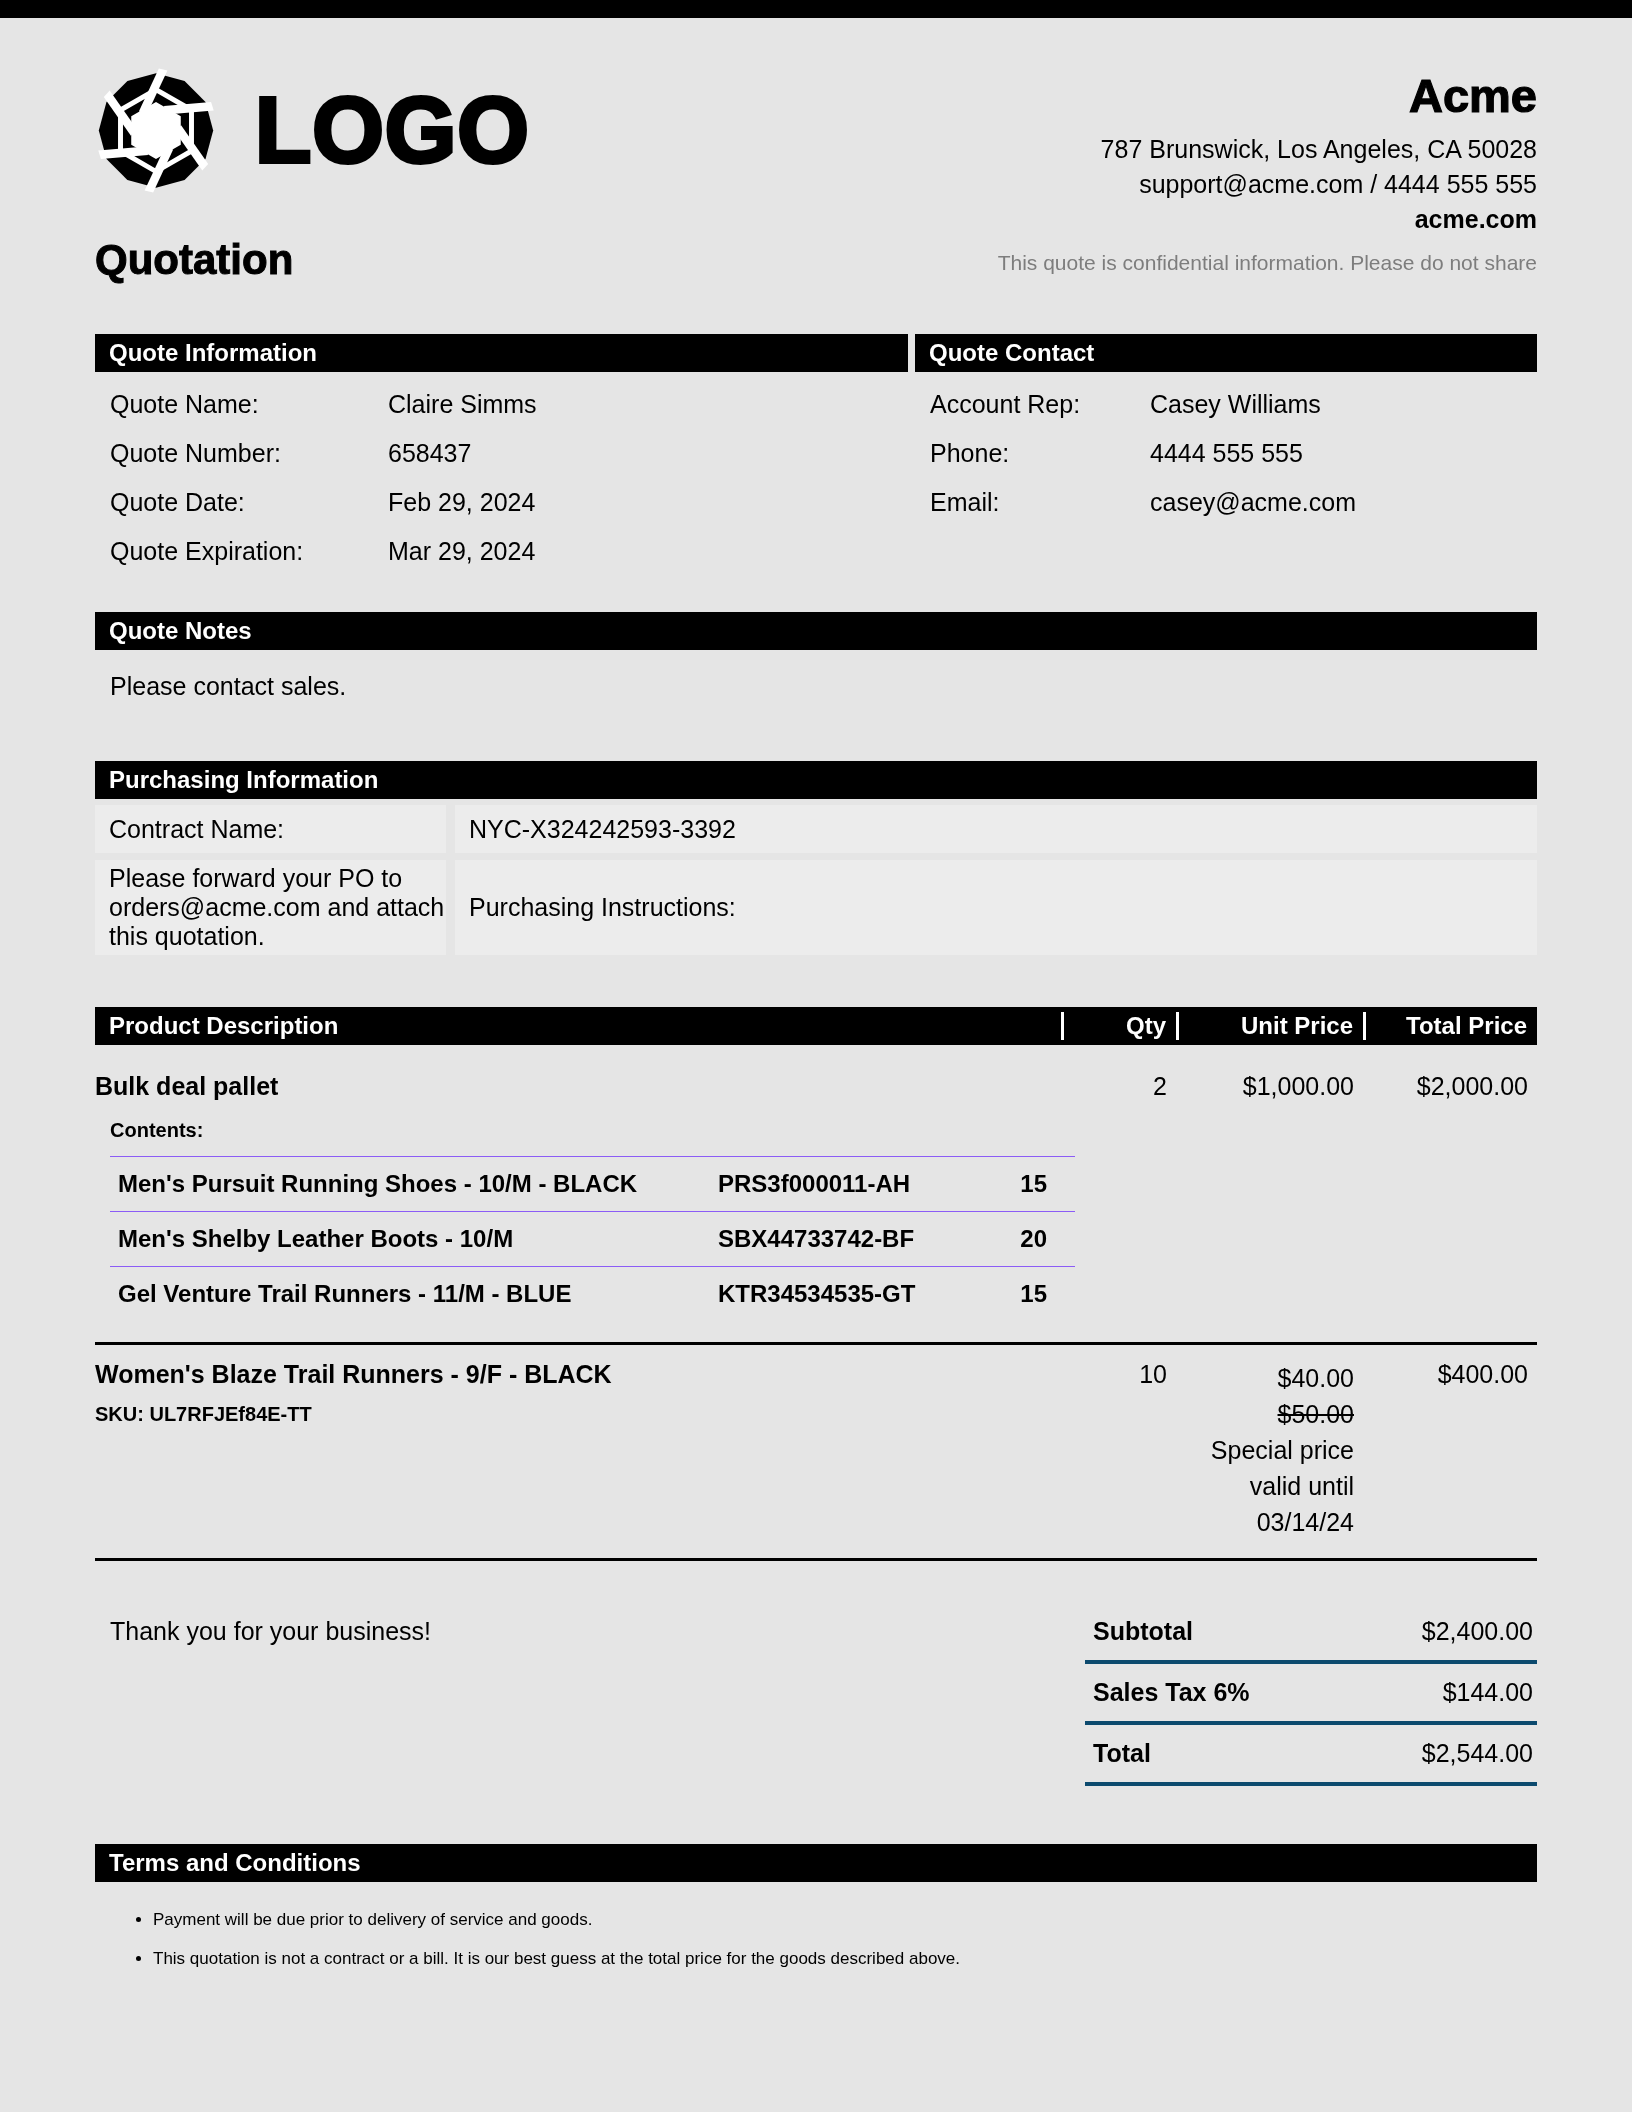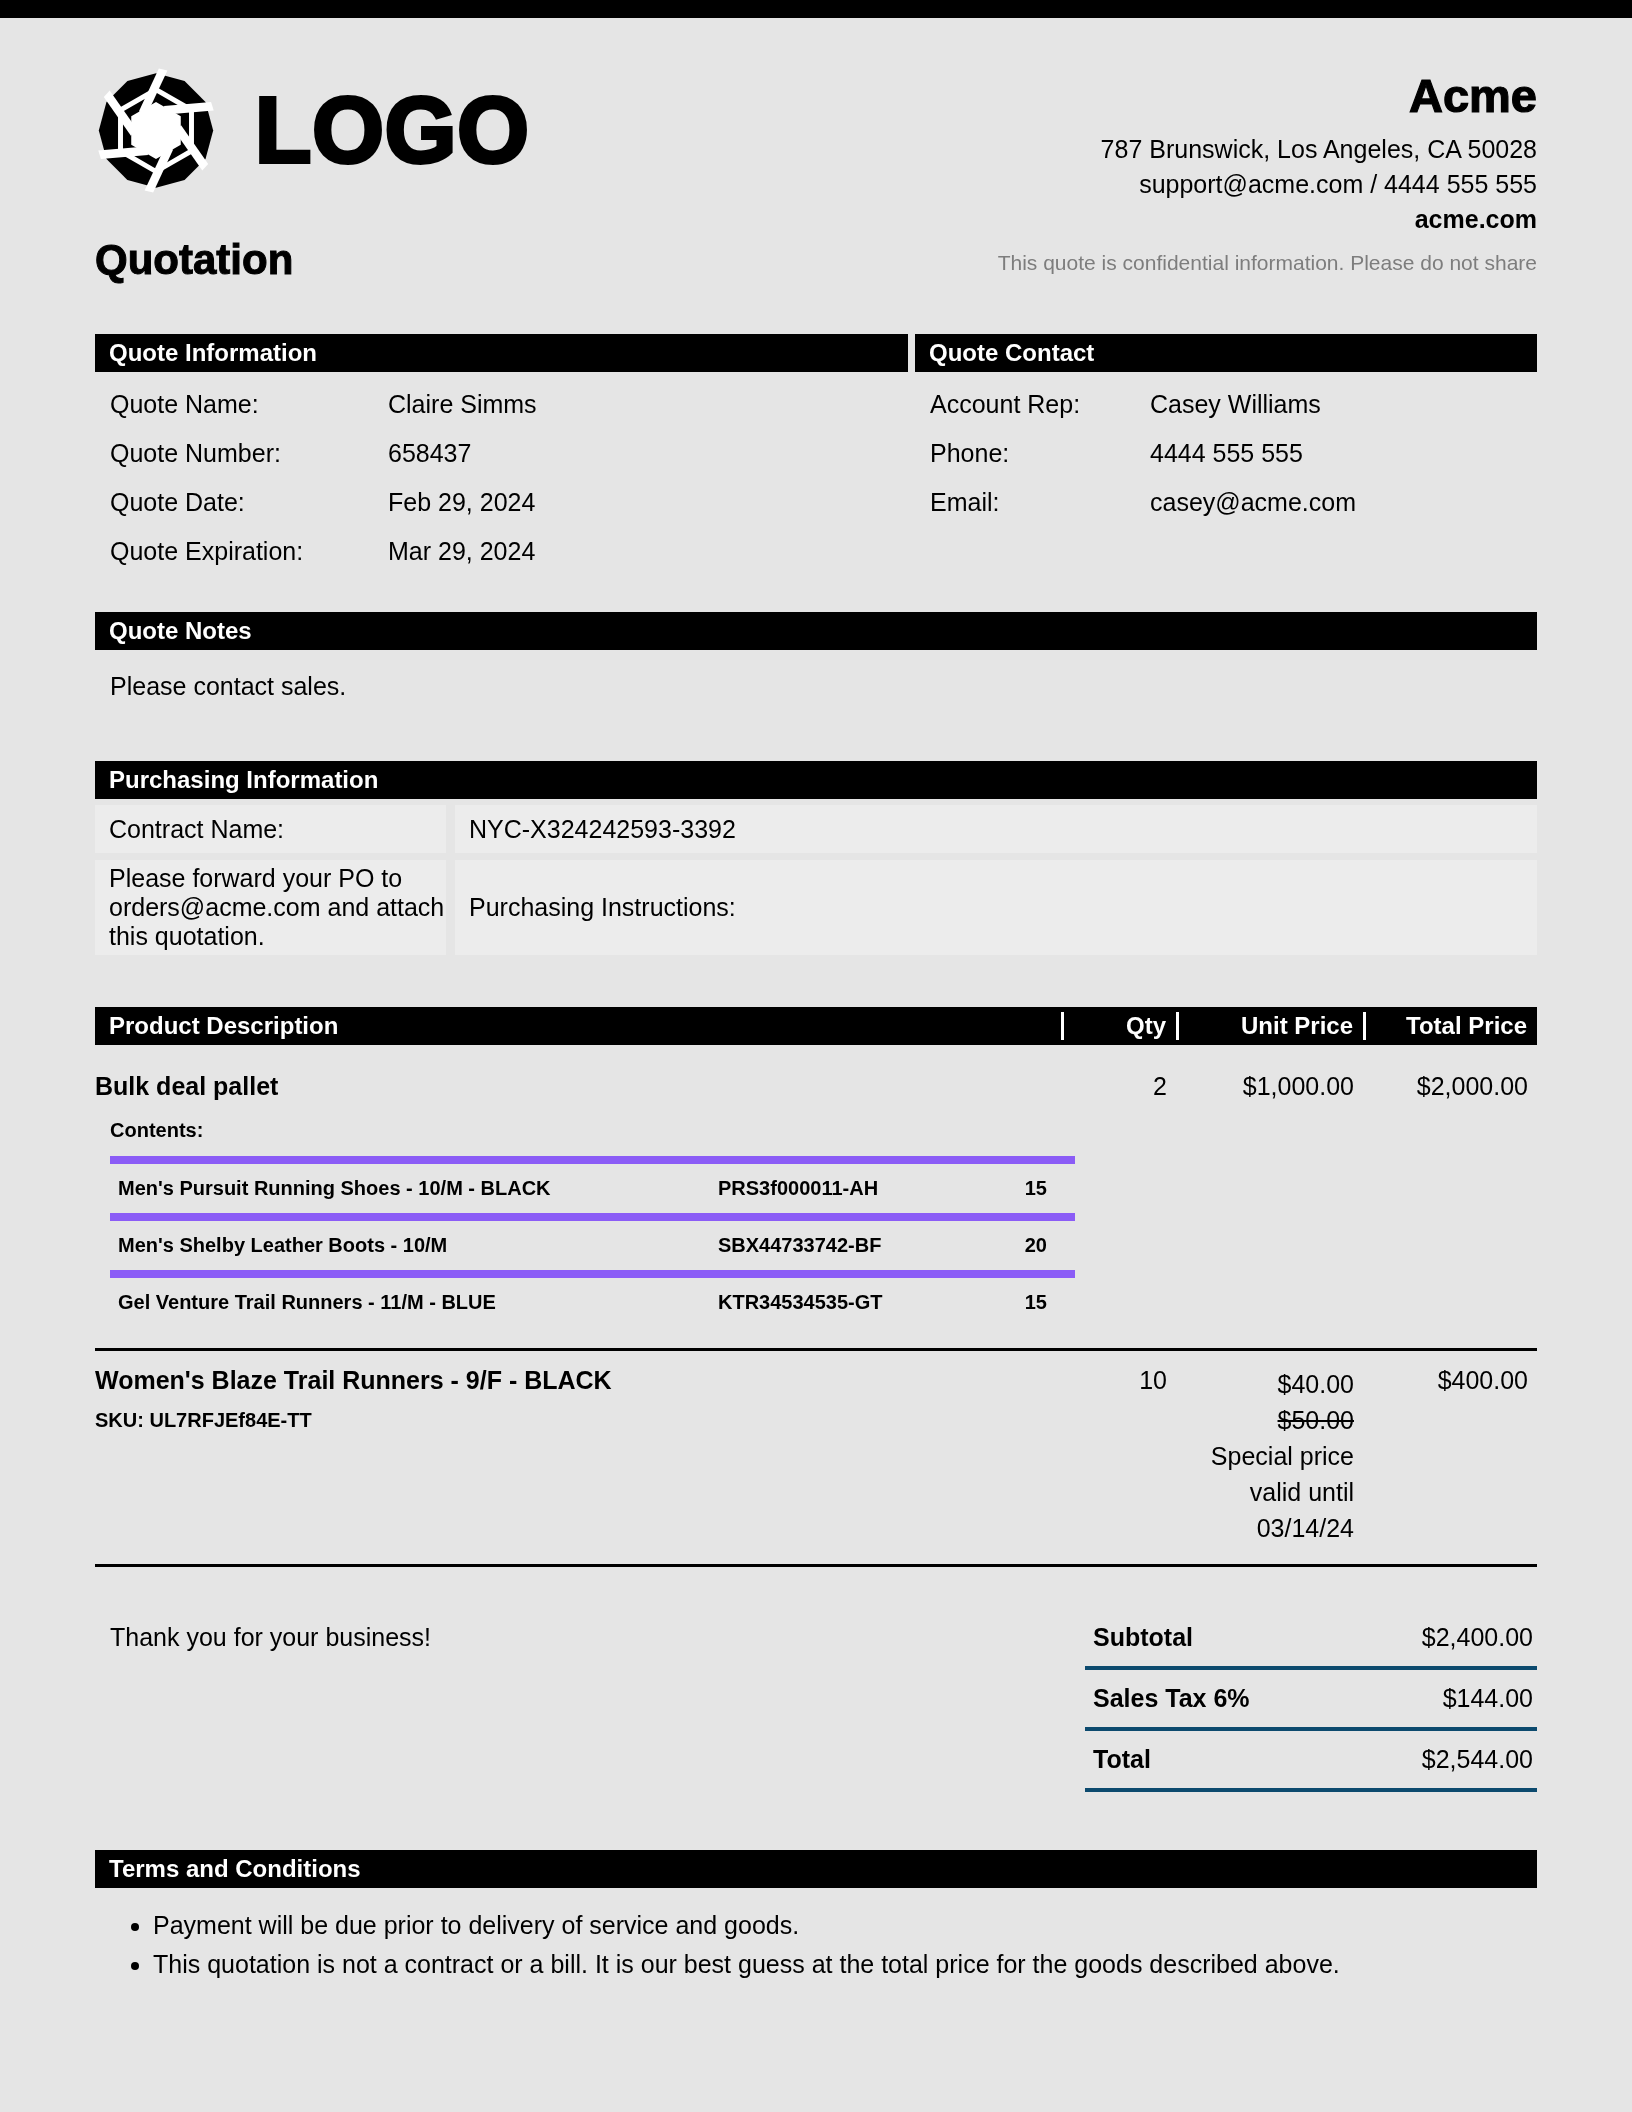--- a/index.html
+++ b/index.html
@@ -50,41 +50,41 @@
   .pgrid{display:grid;grid-template-columns:966px 115px 187px 174px;}
   .product-head{padding:0;}
   .ph-desc{padding-left:14px;}
   .ph-num{text-align:right;padding-right:10px;position:relative;}
   .ph-num::before{content:"";position:absolute;left:0;top:5px;bottom:5px;width:3px;background:#fff;}
   .prod-row1{padding-top:27px;font-size:25px;}
   .prod-name{font-weight:700;}
   .num{text-align:right;padding-right:9px;}
   .contents-label{font-size:20px;font-weight:700;margin:18px 0 14px 15px;}
   .sub-table{margin-left:15px;width:965px;}
-  .sub-row{display:grid;grid-template-columns:1fr 258px 99px;border-top:8px solid #8b5cf6;padding:13px 0 13px 8px;font-size:20px;font-weight:700;box-sizing:border-box;}
+  .sub-row{display:grid;grid-template-columns:1fr 258px 99px;border-top:1px solid #8b5cf6;padding:13px 0 13px 8px;font-size:24px;font-weight:700;box-sizing:border-box;}
   .sub-qty{text-align:right;padding-right:28px;}
   .prod-row2{border-top:3px solid #000;border-bottom:3px solid #000;margin-top:21px;padding:15px 0 18px;}
   .prod-row2 > div{align-self:start;}
   .prod2-title{font-weight:700;font-size:25px;}
   .prod2-sku{font-weight:700;font-size:20px;margin-top:14px;}
   .qty-cell{font-size:25px;}
   .unit-stack{font-size:25px;line-height:36px;text-align:right;padding-right:9px;}
   .old-price{text-decoration:line-through;}
   .total-cell{font-size:25px;}
 
   
   .totals-sec{display:flex;justify-content:space-between;margin-top:42px;}
   .thanks{font-size:25px;margin:14px 0 0 15px;}
   .totals-box{width:452px;flex:0 0 auto;}
   .t-row{display:flex;justify-content:space-between;align-items:center;border-bottom:4px solid #0c4a6e;padding:14px 4px 14px 8px;font-size:25px;}
   .t-label{font-weight:700;}
 
   
   .terms{margin-top:58px;}
-  .terms-list{margin:18px 0 0;padding-left:58px;font-size:25px;line-height:39px;}
+  .terms-list{margin:18px 0 0;padding-left:58px;font-size:17px;line-height:39px;}
 </style>
 </head>
 <body>
 
 <div class="page">
   <div class="topbar"></div>
   <div class="content">
 
     <header class="brand-row">
       <div class="logo-block">

